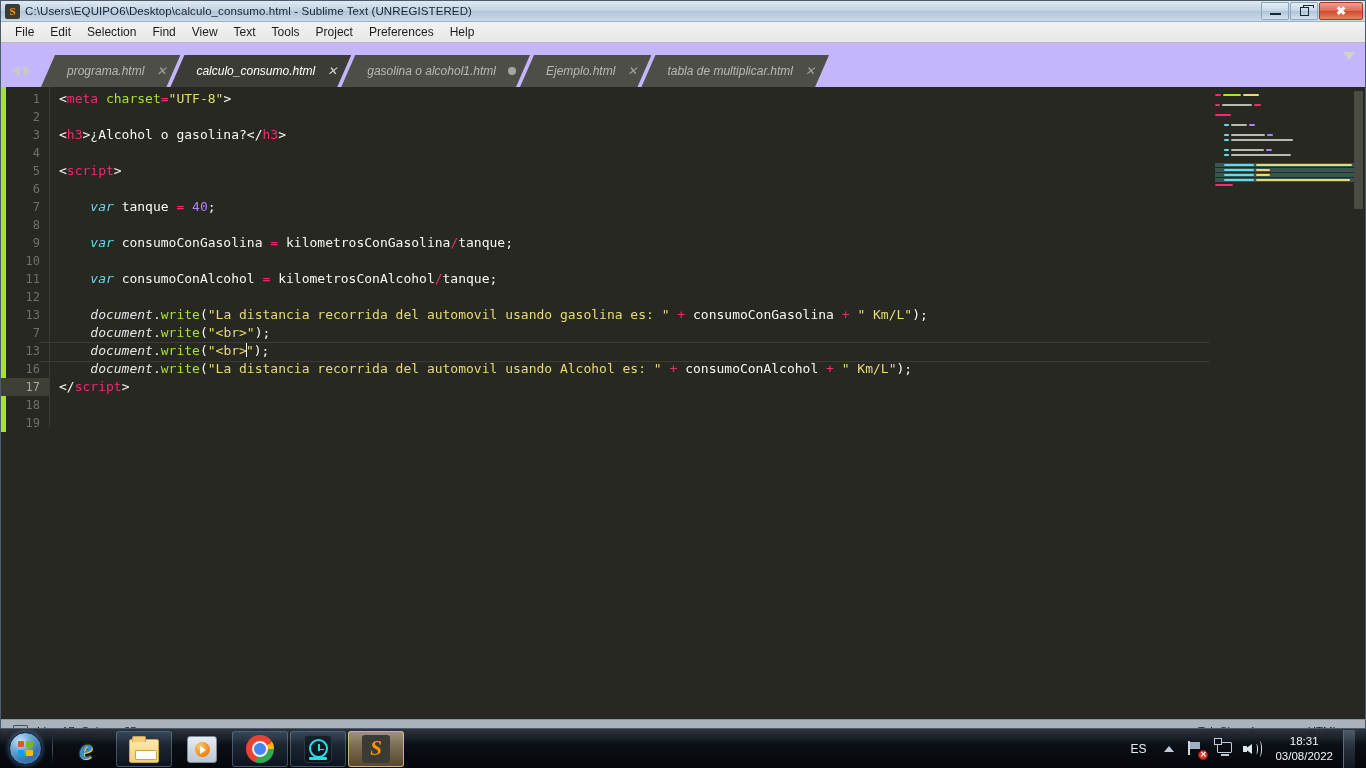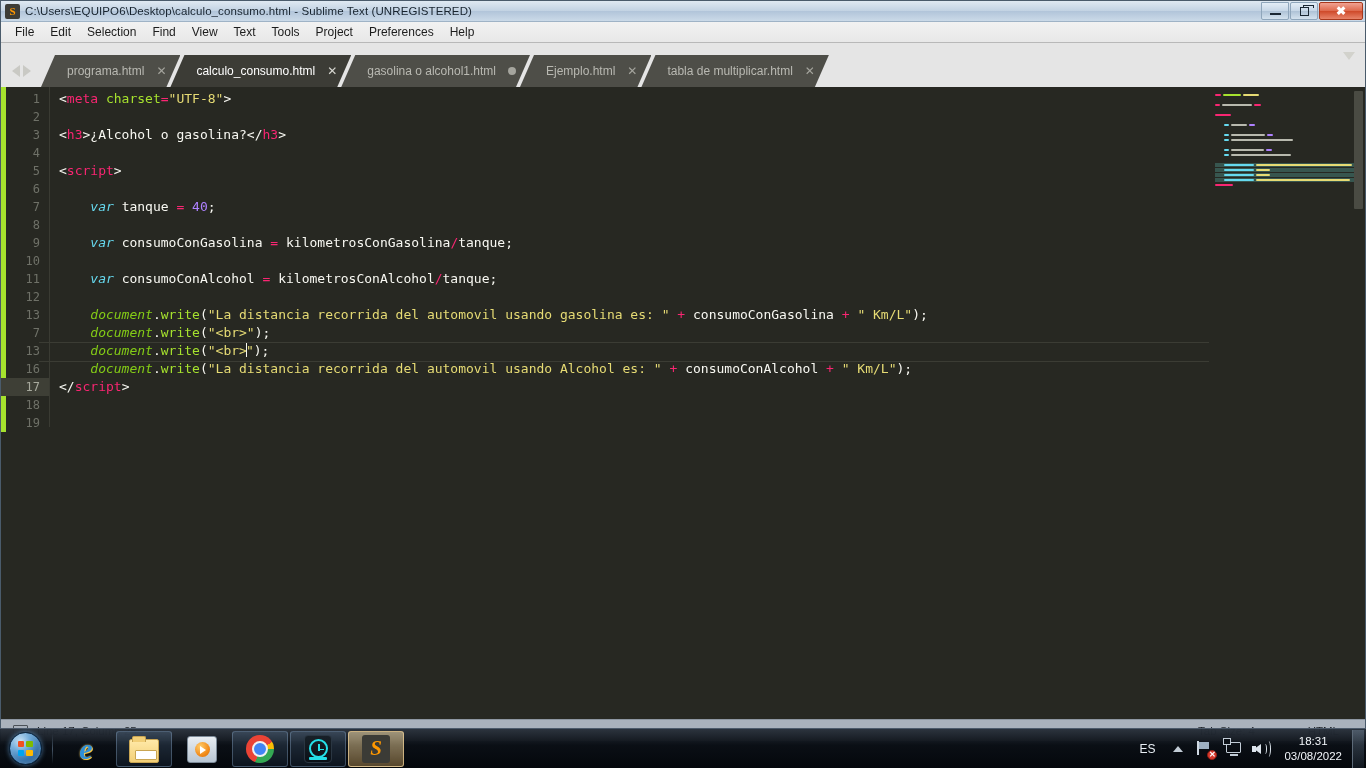--- a/index.html
+++ b/index.html
@@ -107,24 +107,25 @@
     color: #1c1c1c;
     padding: 2px 8px;
     white-space: nowrap;
     cursor: default;
   }
 
   
   .tabbar {
     position: relative;
     height: 44px;
-    background: #e5e5e5;
+    background: #c4b5fd;
     display: flex;
     align-items: flex-end;
     overflow: hidden;
+    font-style: italic;
   }
   .tab-nav {
     width: 40px; height: 32px;
     display: flex; align-items: center; justify-content: center;
     gap: 3px;
     flex: 0 0 auto;
   }
   .arrow-l, .arrow-r {
     width: 0; height: 0;
     border-top: 6px solid transparent;
@@ -239,21 +240,21 @@
     pointer-events: none;
   }
   
   .t-tag   { color: #f92672; }
   .t-attr  { color: #a6e22e; }
   .t-str   { color: #e6db74; }
   .t-kw    { color: #66d9ef; font-style: italic; }
   .t-num   { color: #ae81ff; }
   .t-op    { color: #f92672; }
   .t-fn    { color: #a6e22e; }
-  .t-obj   { color: #84cc16; font-style: italic; }
+  .t-obj   { color: #e5e5e5; font-style: italic; }
   .t-plain { color: #f8f8f2; }
   .t-punc  { color: #f8f8f2; }
 
   .cursor {
     display: inline-block;
     width: 1px;
     height: 14px;
     background: #f8f8f0;
     vertical-align: -2px;
     margin: 0 -1px;
@@ -444,21 +445,21 @@
     font-size: 21px;
     color: #ff9800;
   }
 
   
   .tray {
     margin-left: auto;
     display: flex;
     align-items: center;
     height: 40px;
-    padding-right: 2px;
+    padding-right: 11px;
   }
   .tray-lang {
     font-size: 12px; color: #e8eef4;
     padding: 0 9px;
   }
   .tray-up {
     width: 0;height:0;
     border-left:5px solid transparent;border-right:5px solid transparent;
     border-bottom:6px solid #c2ccd6;
     margin: 0 9px;

